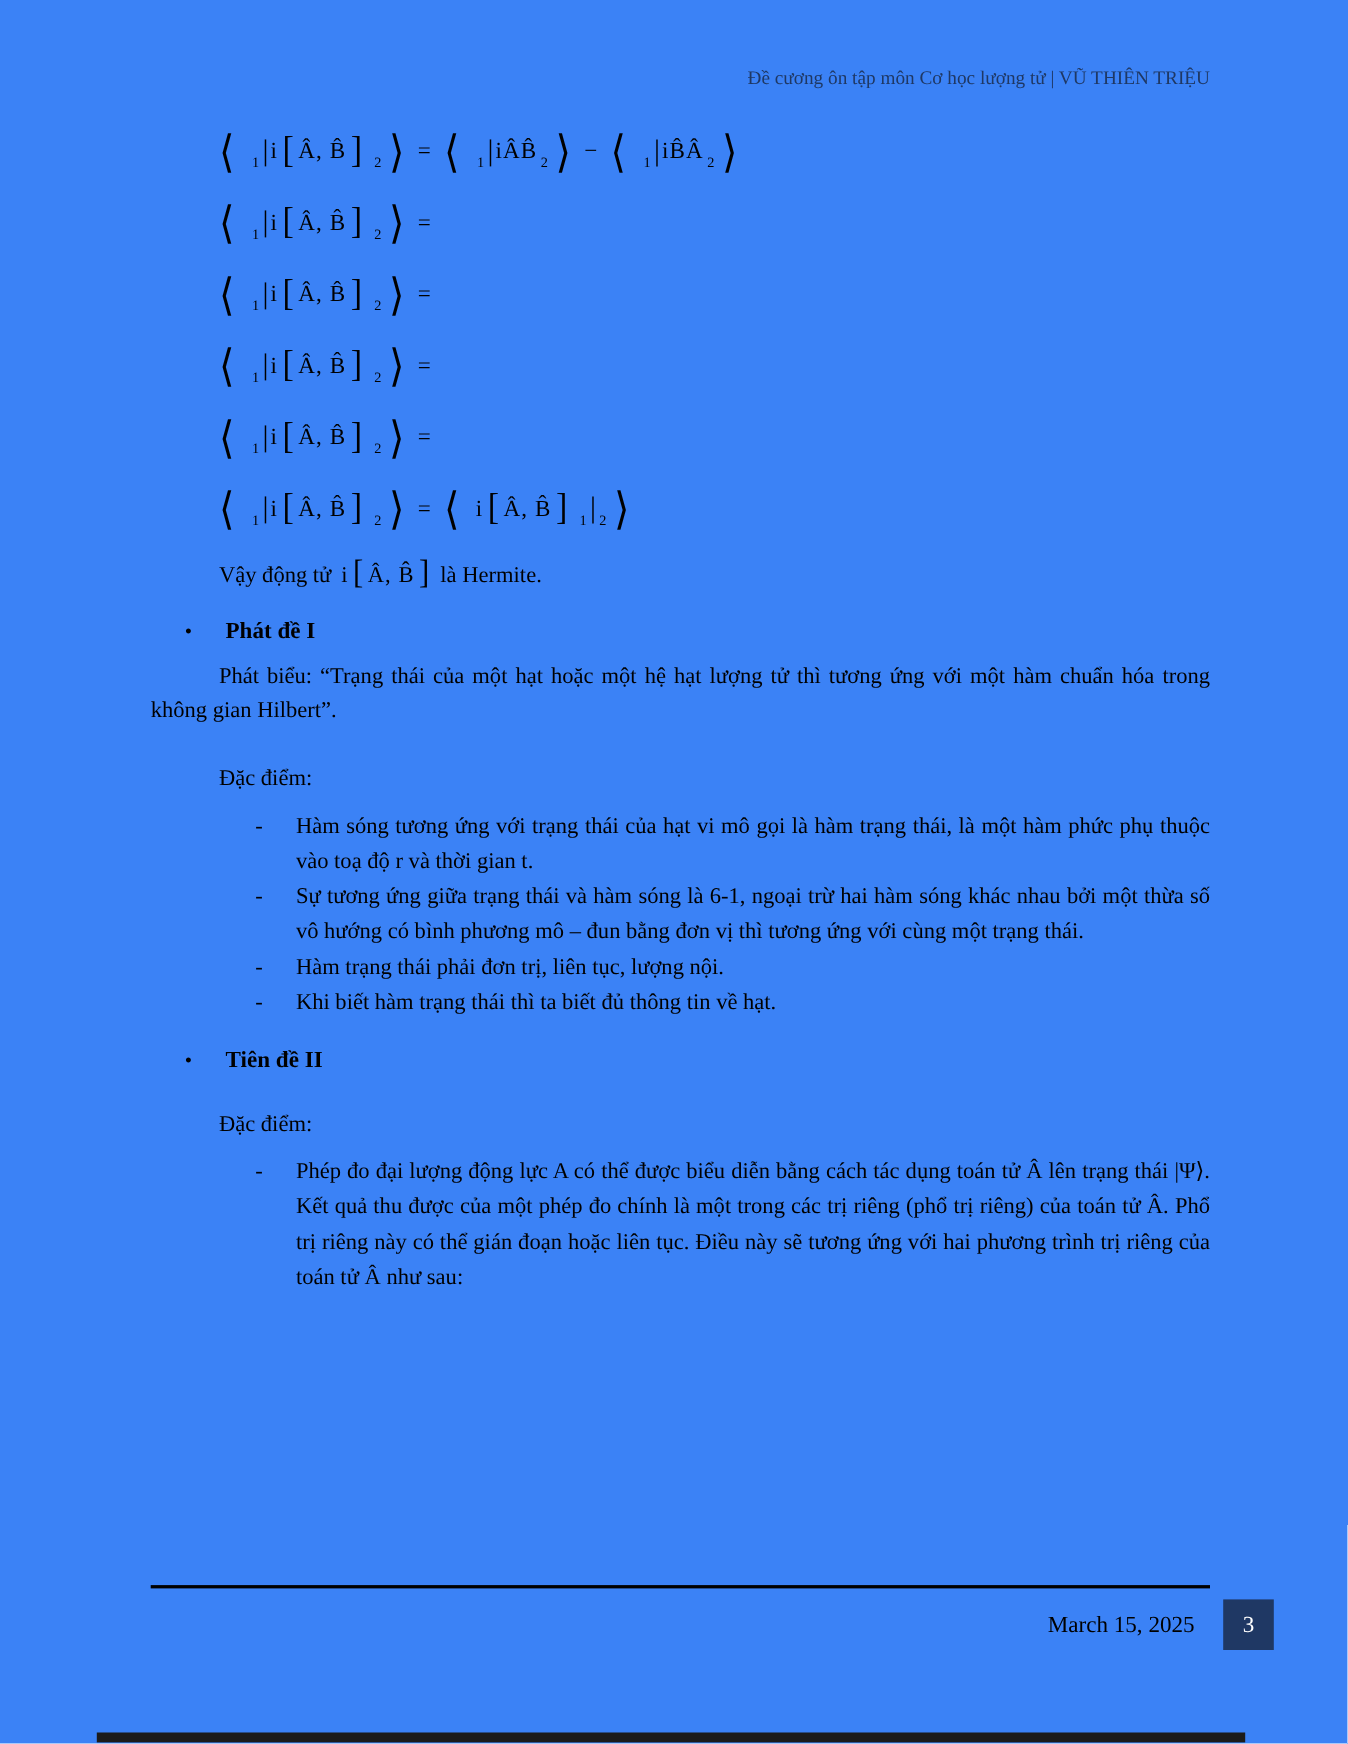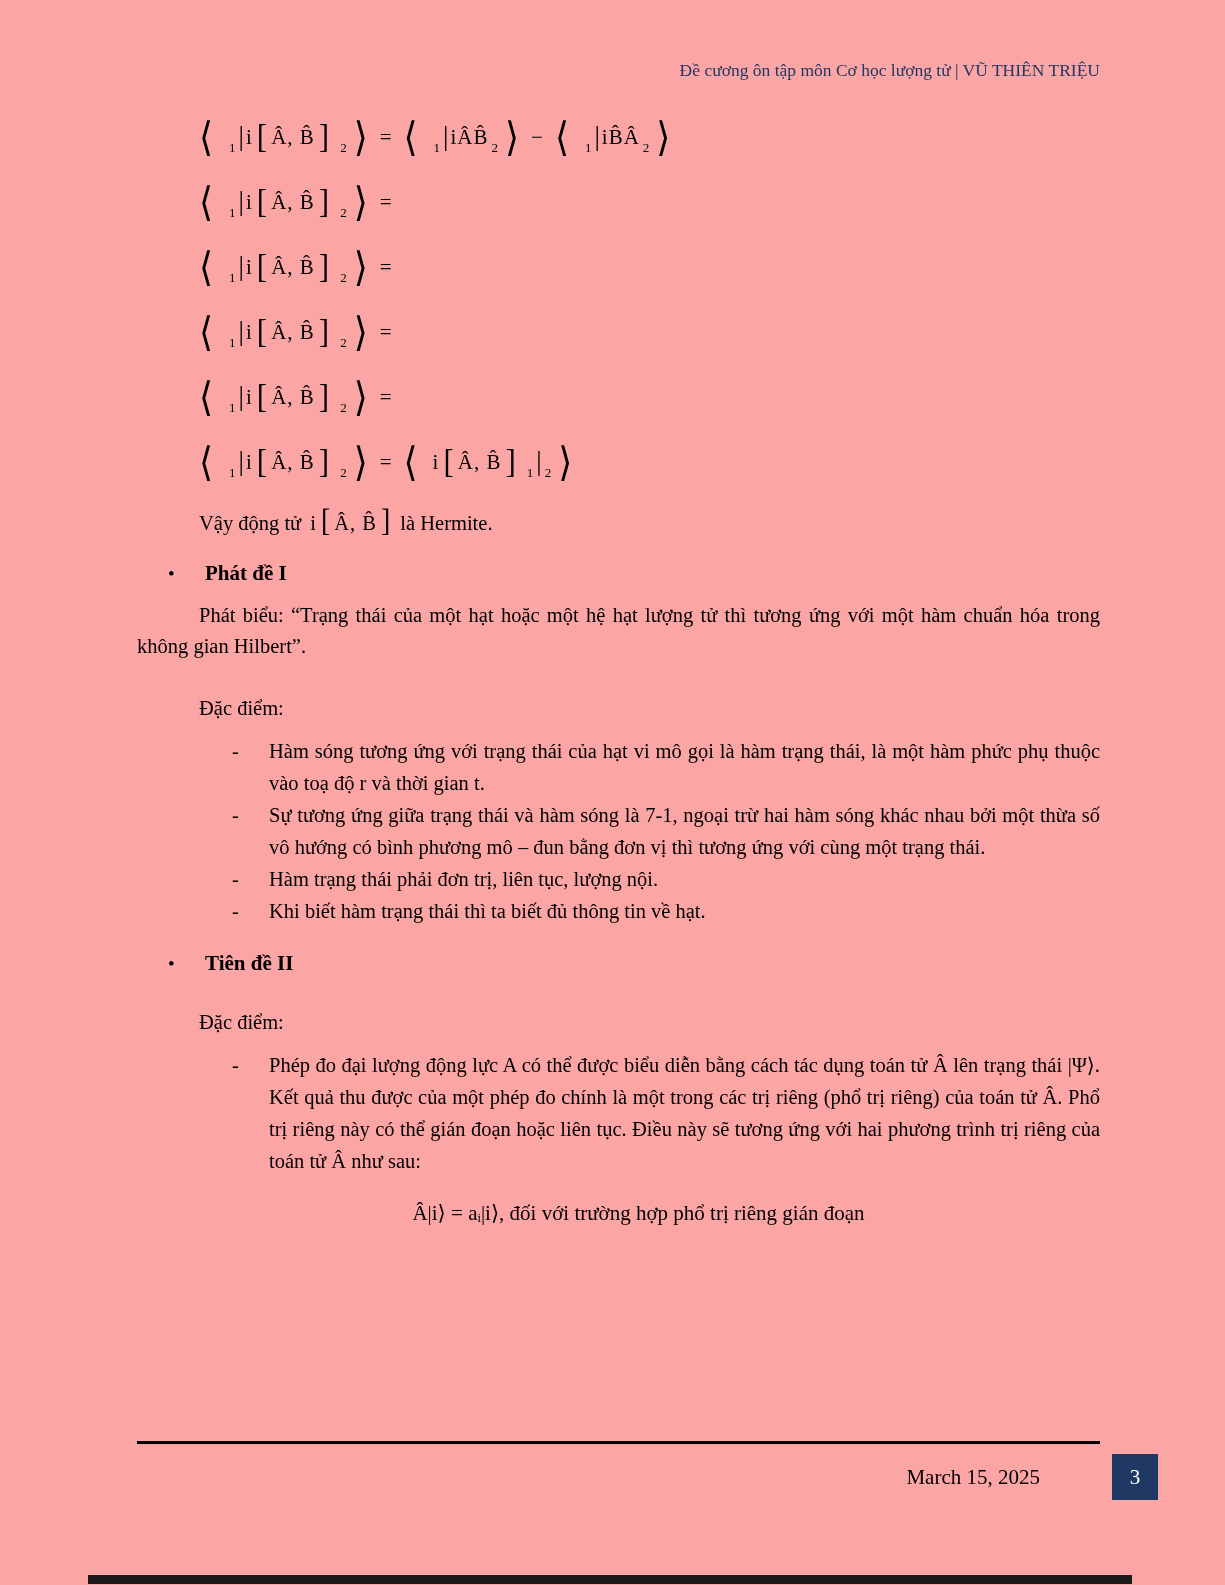--- a/index.html
+++ b/index.html
@@ -1,20 +1,20 @@
 <!DOCTYPE html>
 <html><head>
 <meta charset="utf-8">
 <style>
   html, body { margin: 0; padding: 0; background: #ffffff; }
   .page {
     position: relative;
     width: 1225px;
     height: 1585px;
-    background: #fca5a5;
+    background: #3b82f6;
     overflow: hidden;
     font-family: "Liberation Serif", "DejaVu Serif", serif;
     color: #000000;
   }
   .content { padding: 0 125px 0 137px; }
 
   
   .header { margin-top: 60px; text-align: right; color: #1f3864; font-size: 17.5px; }
 
   
@@ -60,21 +60,21 @@
   .dash-list { margin-top: 11px; margin-left: 95px; }
   .dash-item { display: flex; font-size: 20.5px; line-height: 32px; }
   .dash { flex: none; width: 37px; }
   .dash-text { flex: 1; text-align: justify; }
 
   
   .center-eq { margin-top: 24px; text-align: center; font-size: 21px; padding-left: 40px; }
 
   
   .footer { position: absolute; left: 137px; right: 125px; top: 1441px; border-top: 3px solid #000000; }
-  .footer-row { display: flex; justify-content: flex-end; align-items: center; padding-top: 10px; gap: 46px; }
+  .footer-row { display: flex; justify-content: flex-end; align-items: center; padding-top: 10px; }
   .footer-date { font-size: 21px; }
   .page-badge {
     width: 46px; height: 46px; background: #1f3864; color: #ffffff;
     display: flex; align-items: center; justify-content: center;
     font-size: 21px; margin-left: 26px; margin-right: -58px; flex: none;
   }
 
   
   .page-gap-bar { position: absolute; left: 88px; right: 93px; bottom: 1px; height: 9px; background: #1b1b1b; }
 </style>
@@ -206,21 +206,21 @@
 
     <div class="sub-label">Đặc điểm:</div>
 
     <div class="dash-list">
       <div class="dash-item">
         <span class="dash">-</span>
         <span class="dash-text">Hàm sóng tương ứng với trạng thái của hạt vi mô gọi là hàm trạng thái, là một hàm phức phụ thuộc vào toạ độ r và thời gian t.</span>
       </div>
       <div class="dash-item">
         <span class="dash">-</span>
-        <span class="dash-text">Sự tương ứng giữa trạng thái và hàm sóng là 7-1, ngoại trừ hai hàm sóng khác nhau bởi một thừa số vô hướng có bình phương mô – đun bằng đơn vị thì tương ứng với cùng một trạng thái.</span>
+        <span class="dash-text">Sự tương ứng giữa trạng thái và hàm sóng là 6-1, ngoại trừ hai hàm sóng khác nhau bởi một thừa số vô hướng có bình phương mô – đun bằng đơn vị thì tương ứng với cùng một trạng thái.</span>
       </div>
       <div class="dash-item">
         <span class="dash">-</span>
         <span class="dash-text">Hàm trạng thái phải đơn trị, liên tục, lượng nội.</span>
       </div>
       <div class="dash-item">
         <span class="dash">-</span>
         <span class="dash-text">Khi biết hàm trạng thái thì ta biết đủ thông tin về hạt.</span>
       </div>
     </div>
@@ -233,21 +233,20 @@
 
     <div class="sub-label">Đặc điểm:</div>
 
     <div class="dash-list">
       <div class="dash-item">
         <span class="dash">-</span>
         <span class="dash-text">Phép đo đại lượng động lực A có thể được biểu diễn bằng cách tác dụng toán tử Â lên trạng thái |Ψ⟩. Kết quả thu được của một phép đo chính là một trong các trị riêng (phổ trị riêng) của toán tử Â. Phổ trị riêng này có thể gián đoạn hoặc liên tục. Điều này sẽ tương ứng với hai phương trình trị riêng của toán tử Â như sau:</span>
       </div>
     </div>
 
-    <div class="center-eq">Â|i⟩ = aᵢ|i⟩, đối với trường hợp phổ trị riêng gián đoạn</div>
 
   </div>
 
   <div class="footer">
     <div class="footer-row">
       <span class="footer-date">March 15, 2025</span>
       <span class="page-badge">
         <span>3</span>
       </span>
     </div>

